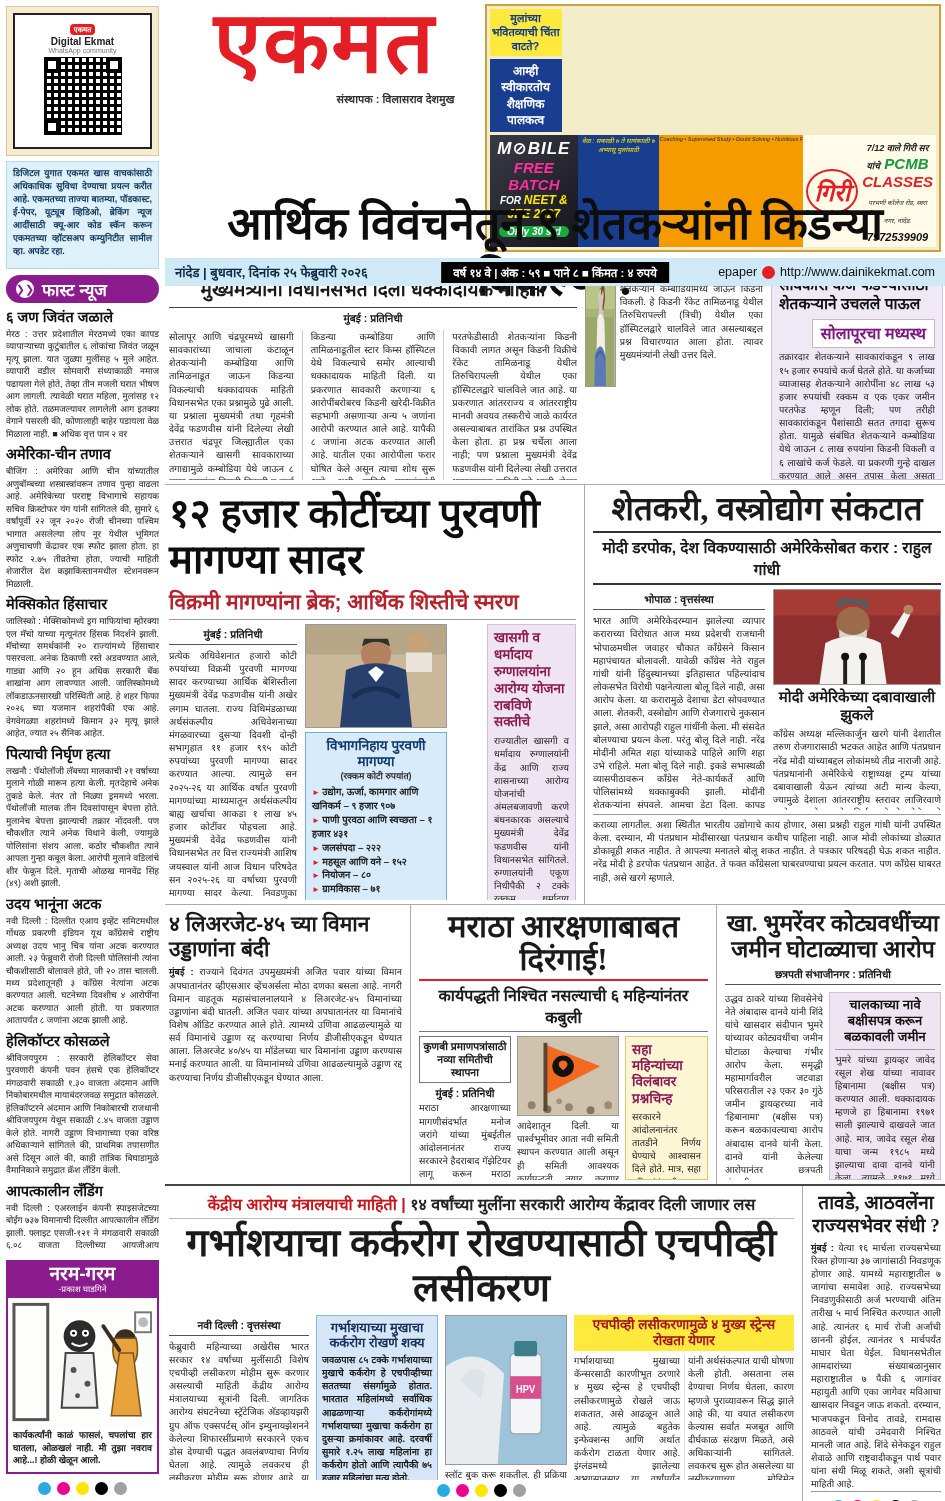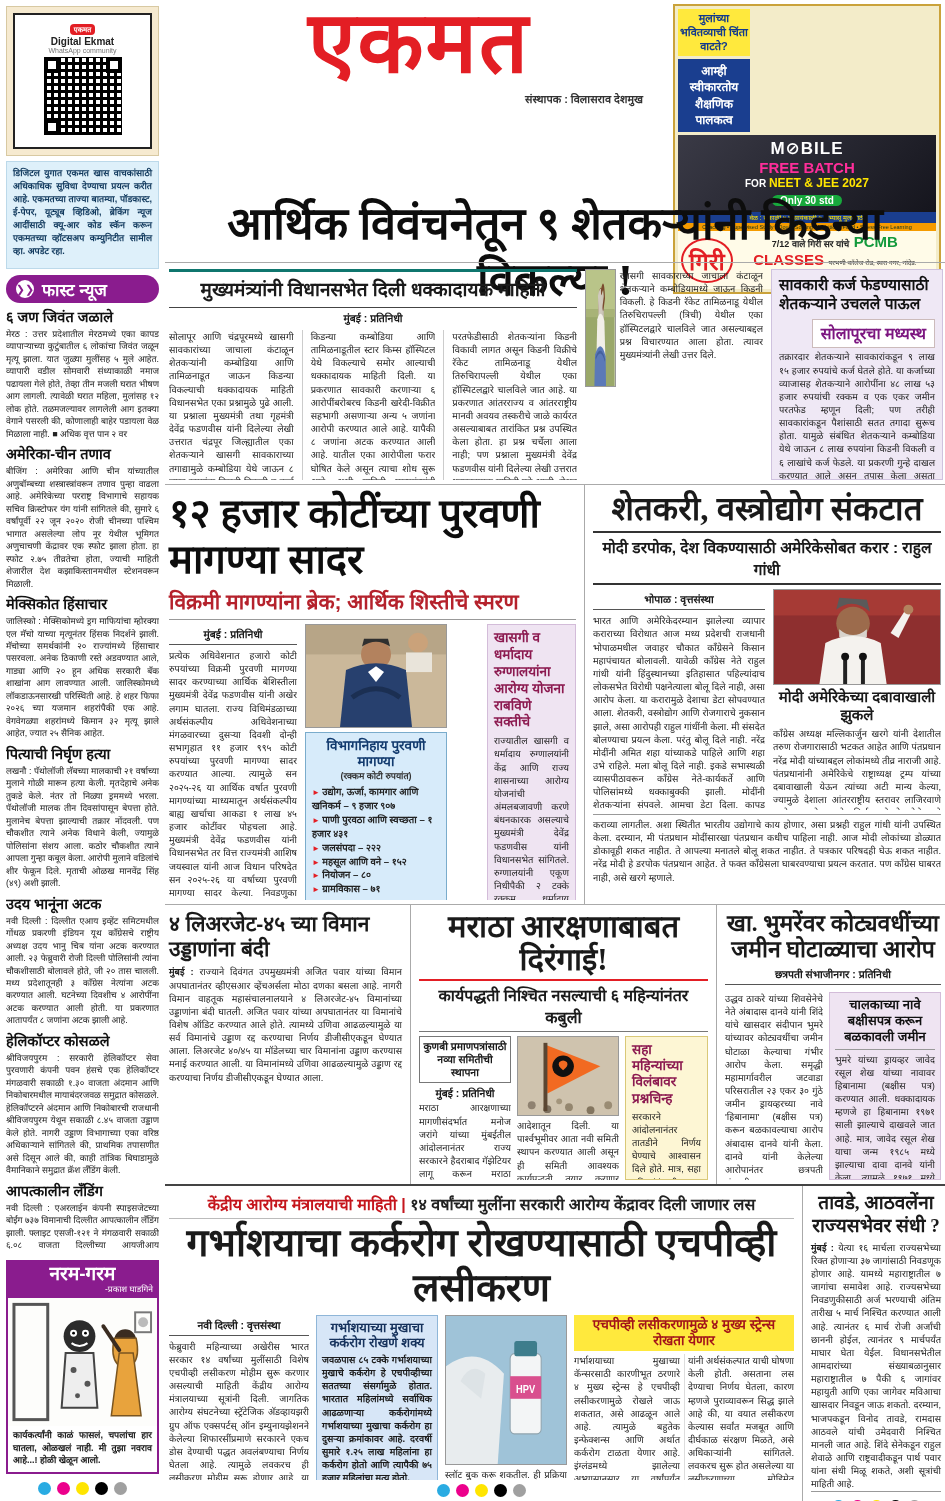--- a/index.html
+++ b/index.html
@@ -24,21 +24,21 @@
   .fast-news { flex:1 1 auto; overflow:hidden; margin-top:6px; }
   .fn-header { background:#8a1c8e; color:#fff; border-radius:14px; height:28px; display:flex; align-items:center; gap:8px; padding:0 10px; font-size:17px; font-weight:bold; }
   .fn-icon { width:18px; height:18px; background:#fff; color:#8a1c8e; border-radius:50%; font-size:11px; font-weight:bold; display:flex; align-items:center; justify-content:center; }
   .fn-item { margin-top:7px; }
   .fn-title { font-size:14.5px; font-weight:bold; color:#111; line-height:1.1; margin-bottom:2px; }
   .fn-body { font-size:8.8px; line-height:1.42; text-align:justify; color:#222; }
 
   .cartoon { flex:0 0 auto; border:2px solid #8a1c8e; margin-top:8px; background:#fff; }
   .cartoon-head { background:#8a1c8e; color:#fff; text-align:center; padding:2px 4px 4px; }
   .cartoon-title { font-size:19px; font-weight:bold; line-height:1; }
-  .cartoon-credit { font-size:8.5px; text-align:right; display:block; }
+  .cartoon-credit { font-size:8.5px; text-align:center; display:block; }
   .cartoon-art { height:128px; background:#fdfdfb; }
   .cartoon-cap { font-size:9px; line-height:1.4; font-weight:bold; padding:3px 5px 5px; text-align:justify; }
 
   .dots { display:flex; gap:6px; justify-content:center; align-items:center; padding:8px 0 2px; flex:0 0 auto; }
   .dot { width:13px; height:13px; border-radius:50%; }
   .dot.c{background:#29abe2;} .dot.m{background:#ec008c;} .dot.y{background:#ffe500;} .dot.k{background:#000;} .dot.g{background:#a0a0a0;}
 
   
   .main { position:absolute; left:165px; top:0; width:780px; height:1501px; display:flex; flex-direction:column; }
 
@@ -46,21 +46,21 @@
   .header-top { flex:1; display:flex; }
   .masthead { flex:1; text-align:center; padding-top:4px; }
   .tagline { color:#e31e24; font-weight:bold; font-size:31px; line-height:1.05; }
   .paper-title { color:#e31e24; font-weight:900; font-size:86px; line-height:0.92; letter-spacing:2px; font-family:"Liberation Serif","DejaVu Serif",serif; }
   .founder { font-size:11px; font-weight:bold; color:#333; text-align:right; padding-right:30px; margin-top:8px; }
 
   .ad { flex:0 0 268px; border:2px solid #caa23a; background:#f3ecc9; margin:4px 4px 6px 0; display:flex; flex-wrap:wrap; padding:3px; gap:3px; }
   .ad-left { flex:0 0 72px; display:flex; flex-direction:column; gap:3px; }
   .ad-worry { background:#ffe93d; color:#123a8c; font-weight:bold; font-size:11px; text-align:center; padding:3px 2px; line-height:1.25; flex:1; }
   .ad-adopt { background:#1a3e8f; color:#fff; font-weight:bold; font-size:12px; text-align:center; padding:4px 2px; line-height:1.35; flex:1; }
-  .ad-right { flex:1; display:flex; flex-direction:column; }
+  .ad-right { flex:1; display:flex; flex-direction:row;font-style:italic; }
   .ad-photo { background:linear-gradient(135deg,#3a3a46,#15151d); color:#fff; text-align:center; padding:3px 2px 4px; }
   .ad-mobile { font-size:17px; font-weight:900; letter-spacing:1px; }
   .ad-free { color:#ff2e9a; font-size:15px; font-weight:900; }
   .ad-neet { font-size:10px; font-weight:bold; } .ad-neet b{ color:#ffe500; font-size:12px; }
   .ad-only { background:#17a93c; border-radius:8px; color:#fff; font-size:10px; font-weight:bold; display:inline-block; padding:0 8px; margin-top:1px; }
   .ad-time { background:#1a3e8f; color:#ffe500; font-size:6.5px; text-align:center; padding:1px; }
   .ad-feat { background:#f59b00; color:#132; font-size:5.5px; text-align:center; padding:1px; white-space:nowrap; overflow:hidden; }
   .ad-bottom { background:#fffbe8; flex:1; display:flex; align-items:center; gap:4px; padding:2px 3px; }
   .ad-giri { color:#e31e24; font-size:24px; font-weight:900; border:2px solid #e31e24; border-radius:50%; padding:4px 6px; }
   .ad-giri-right { text-align:center; flex:1; }
@@ -282,20 +282,29 @@
               <span class="ad-giri-right">
                 <span class="ad-giri-line">7/12 वाले गिरी सर यांचे</span>
                 <span class="ad-pcmb"><span class="p">PCMB</span> <span class="c">CLASSES</span></span>
                 <span class="ad-addr">परभणी कॉलेज रोड, स्वरा नगर, नांदेड.</span>
                 <span class="ad-phone">7972539909</span>
               </span>
             </div>
           </div>
         </div>
       </div>
+      <div class="datebar">
+        <span>नांदेड | बुधवार, दिनांक २५ फेब्रुवारी २०२६</span>
+        <span class="issue">वर्ष १४ वे | अंक : ५९ ■ पाने ८ ■ किंमत : ४ रुपये</span>
+        <span class="epaper">
+          <span>epaper</span>
+          <span class="epaper-ico"></span>
+          <span>http://www.dainikekmat.com</span>
+        </span>
+      </div>
     </header>
 
     <h1 class="lead-headline">आर्थिक विवंचनेतून ९ शेतकऱ्यांनी किडन्या विकल्या !</h1>
 
     <section class="story1 sec">
       <div class="s1-left">
         <div class="s1-sub">मुख्यमंत्र्यांनी विधानसभेत दिली धक्कादायक माहिती</div>
         <div class="byline">मुंबई : प्रतिनिधी</div>
         <div class="s1-cols">
           <div class="s1-col small">सोलापूर आणि चंद्रपूरमध्ये खासगी सावकारांच्या जाचाला कंटाळून शेतकऱ्यांनी कम्बोडिया आणि तामिळनाडूत जाऊन किडन्या विकल्याची धक्कादायक माहिती विधानसभेत एका प्रश्नामुळे पुढे आली. या प्रश्नाला मुख्यमंत्री तथा गृहमंत्री देवेंद्र फडणवीस यांनी दिलेल्या लेखी उत्तरात चंद्रपूर जिल्ह्यातील एका शेतकऱ्याने खासगी सावकाराच्या तगाद्यामुळे कम्बोडिया येथे जाऊन ८ लाख रुपयांना किडनी विकली व कर्ज फेडले. पोलिस तपासात यातील मध्यस्थाने स्वतःसह ९ जणांच्या</div>

